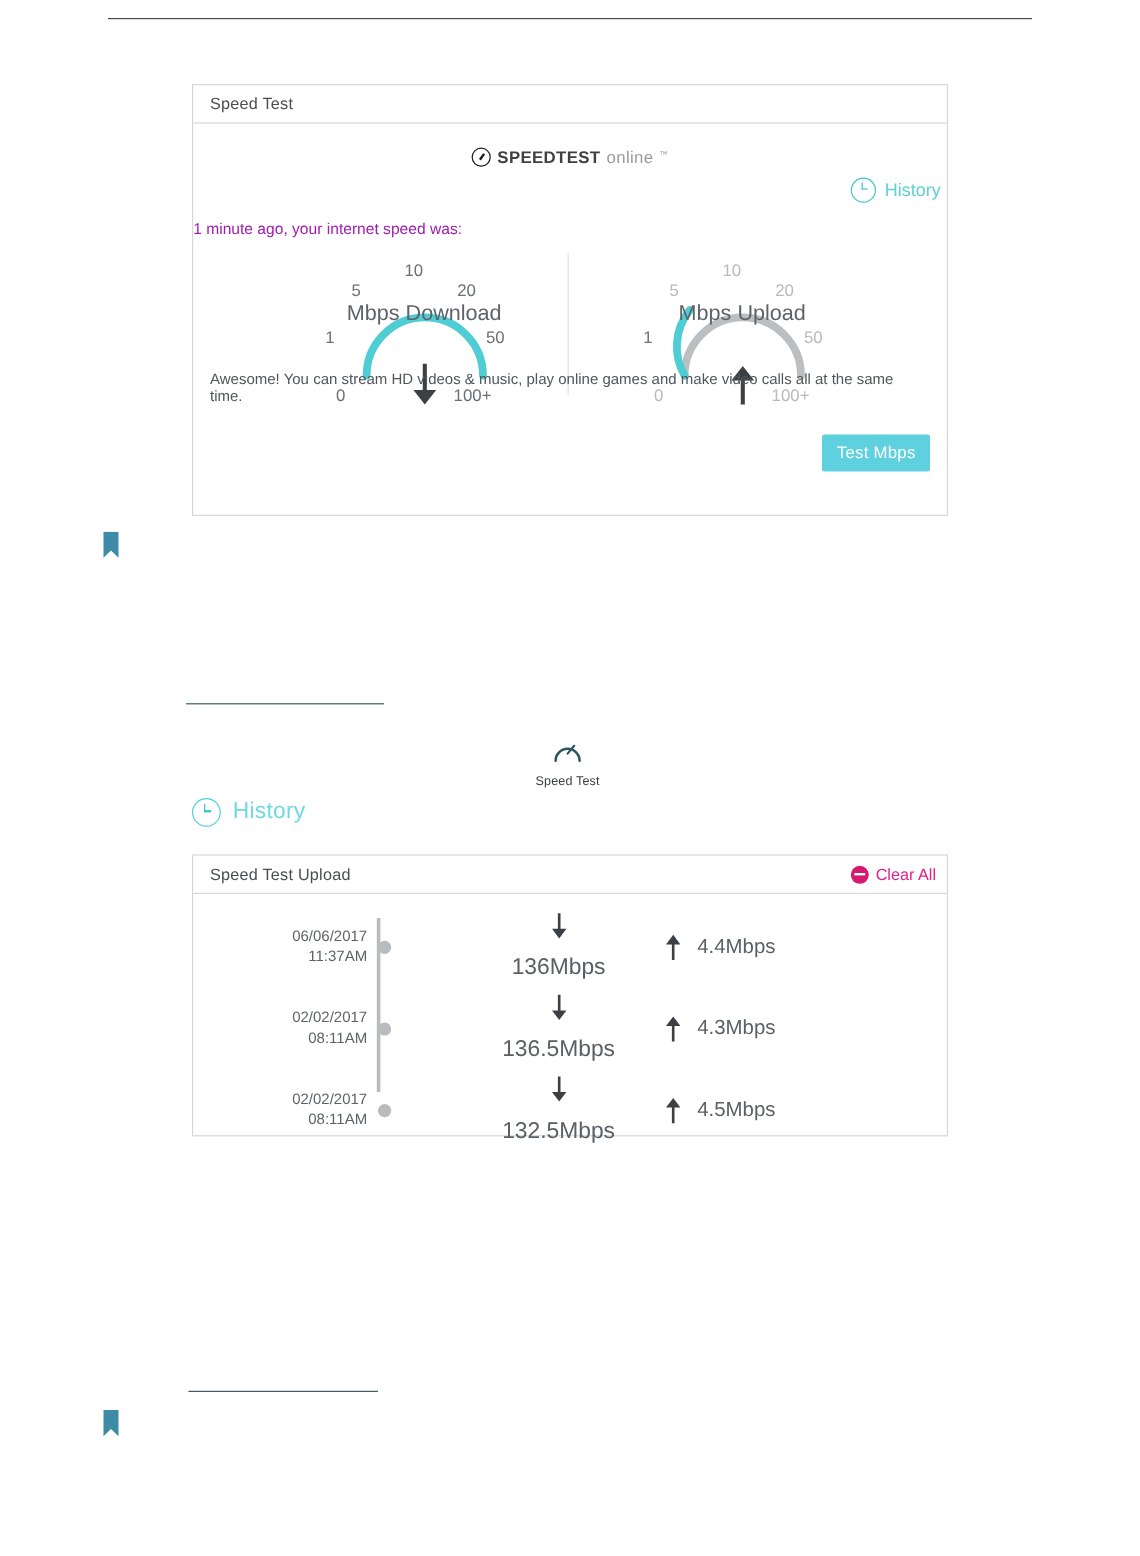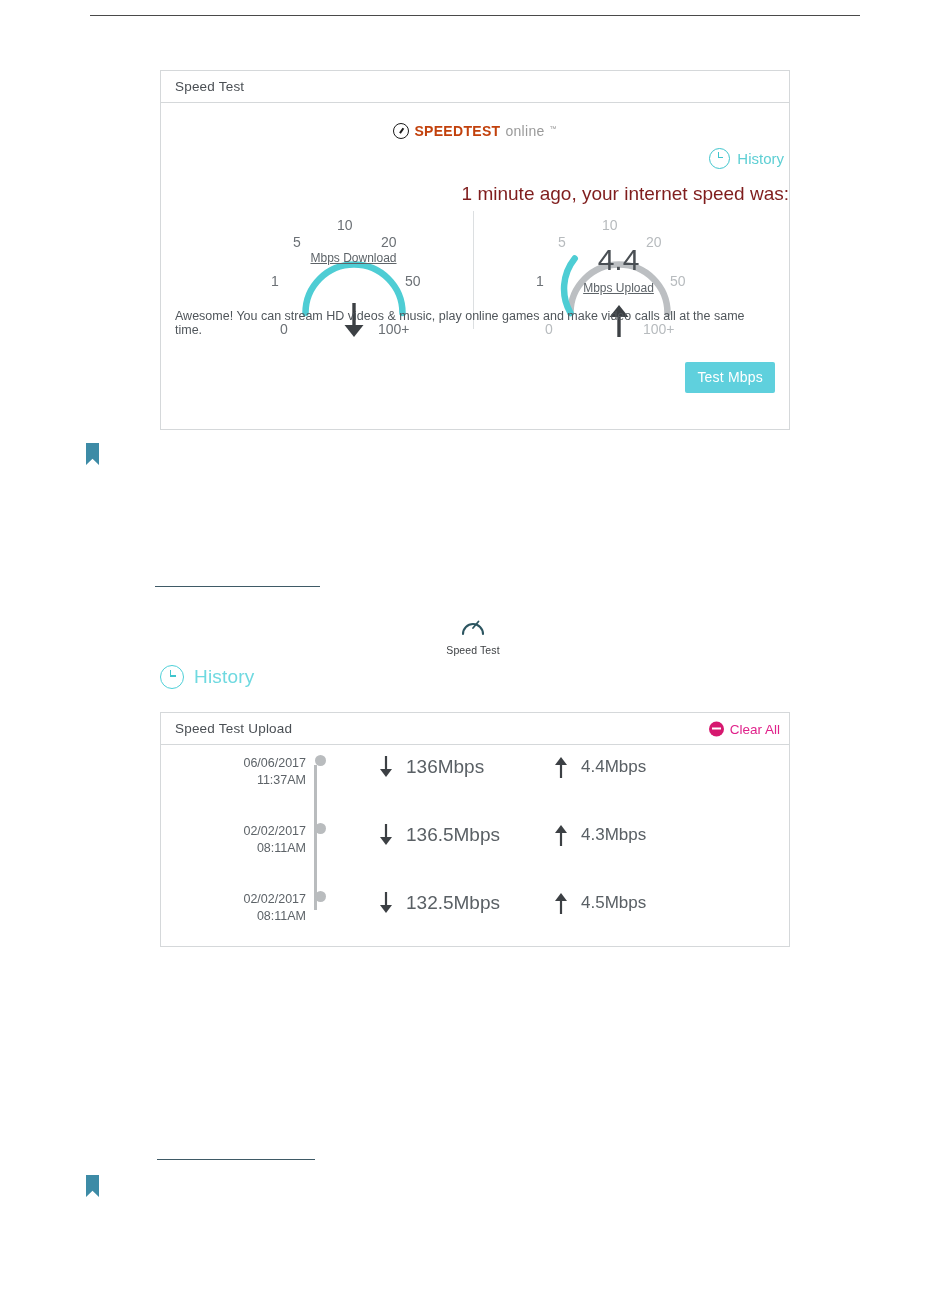--- a/index.html
+++ b/index.html
@@ -118,21 +118,21 @@
   }
   .brand-mark::after {
     content: "";
     position: absolute;
     left: 5px; top: 2.5px;
     width: 1.6px; height: 6px;
     background: #1a1a1a;
     transform: rotate(35deg);
     transform-origin: bottom center;
   }
-  .brand-strong { font-weight: bold; font-size: 14px; color: #c2410c; letter-spacing: .3px; text-align: center; }
+  .brand-strong { font-weight: bold; font-size: 14px; color: #404040; letter-spacing: .3px; text-align: center; }
   .brand-light  { font-weight: normal; font-size: 14px; color: #9a9a9a; letter-spacing: .3px; }
   .brand-tm { font-size: 7px; color: #9a9a9a; position: relative; top: -5px; }
 
   .history-link {
     position: absolute;
     right: 5px;
     top: 45px;
     display: flex;
     align-items: center;
     gap: 7px;
@@ -157,23 +157,23 @@
     position: absolute;
     left: 7.5px; top: 7.5px;
     width: 5px; height: 1.7px;
     background: #3fc5cd;
   }
 
   .subtitle {
     position: absolute;
     left: 0; right: 0;
     top: 80px;
-    text-align: right;
-    color: #7f1d1d;
-    font-size: 19px;
+    text-align: left;
+    color: #a21caf;
+    font-size: 13px;
   }
 
   .gauges {
     position: absolute;
     left: 0; right: 0;
     top: 108px;
     height: 130px;
   }
   .gauge-divider {
     position: absolute;
@@ -201,23 +201,22 @@
     text-align: center;
   }
   .gauge-value {
     font-size: 30px;
     color: #4a4f54;
     line-height: 1;
     font-weight: normal;
   }
   .gauge-label {
     margin-top: 6px;
-    font-size: 12px;
+    font-size: 18px;
     color: #5d6368;
-    text-decoration: underline;
   }
 
   .tick {
     position: absolute;
     font-size: 14px;
     color: #6b7075;
     white-space: nowrap;
   }
   .tick.dim { color: #b7bbbe; }
 
@@ -296,21 +295,21 @@
     top: 20px;
     width: 3px;
     height: 145px;
     background: #b9bcbe;
   }
   .hist-row {
     position: absolute;
     left: 0; right: 0;
     height: 68px;
     display: flex;
-    align-items: flex-start;
+    align-items: center;
   }
   .hist-row-0 { top: 10px; }
   .hist-row-1 { top: 78px; }
   .hist-row-2 { top: 146px; }
 
   .hist-date {
     width: 145px;
     text-align: right;
     font-size: 12.5px;
     color: #5d6368;
@@ -323,20 +322,21 @@
     margin-left: 9px;
   }
   .hist-dl {
     margin-left: 52px;
     width: 175px;
     display: flex;
     align-items: center;
     gap: 12px;
     font-size: 19px;
     color: #5a6065;
+    flex-direction: column;
   }
   .hist-ul {
     display: flex;
     align-items: center;
     gap: 12px;
     font-size: 17px;
     color: #5a6065;
   }
 </style>
 </head>
@@ -394,21 +394,20 @@
           <path d="M 3.5 22 L 13 34 L 22.5 22 Z" fill="#3c4044"></path>
         </svg>
       </div>
 
       <div class="gauge gauge-ul">
         <svg class="gauge-svg" width="134" height="108" viewBox="0 0 134 108">
           <path d="M 18.5 96 A 48.5 48.5 0 1 1 115.5 96" fill="none" stroke="#bcbfc2" stroke-width="6.5" stroke-linecap="round"></path>
           <path d="M 18.5 96 A 48.5 48.5 0 0 1 22.7 41.5" fill="none" stroke="#4ecdd4" stroke-width="6.5" stroke-linecap="round"></path>
         </svg>
         <div class="gauge-center">
-          <div class="gauge-value">4.4</div>
           <div class="gauge-label">Mbps Upload</div>
         </div>
         <span class="tick dim" style="left:19px;  top:110px;">0</span>
         <span class="tick" style="left:10px;  top:62px;">1</span>
         <span class="tick dim" style="left:32px;  top:23px;">5</span>
         <span class="tick dim" style="left:76px;  top:6px;">10</span>
         <span class="tick dim" style="left:120px; top:23px;">20</span>
         <span class="tick dim" style="left:144px; top:62px;">50</span>
         <span class="tick dim" style="left:117px; top:110px;">100+</span>
         <svg class="gauge-arrow" width="26" height="36" viewBox="0 0 26 36">

